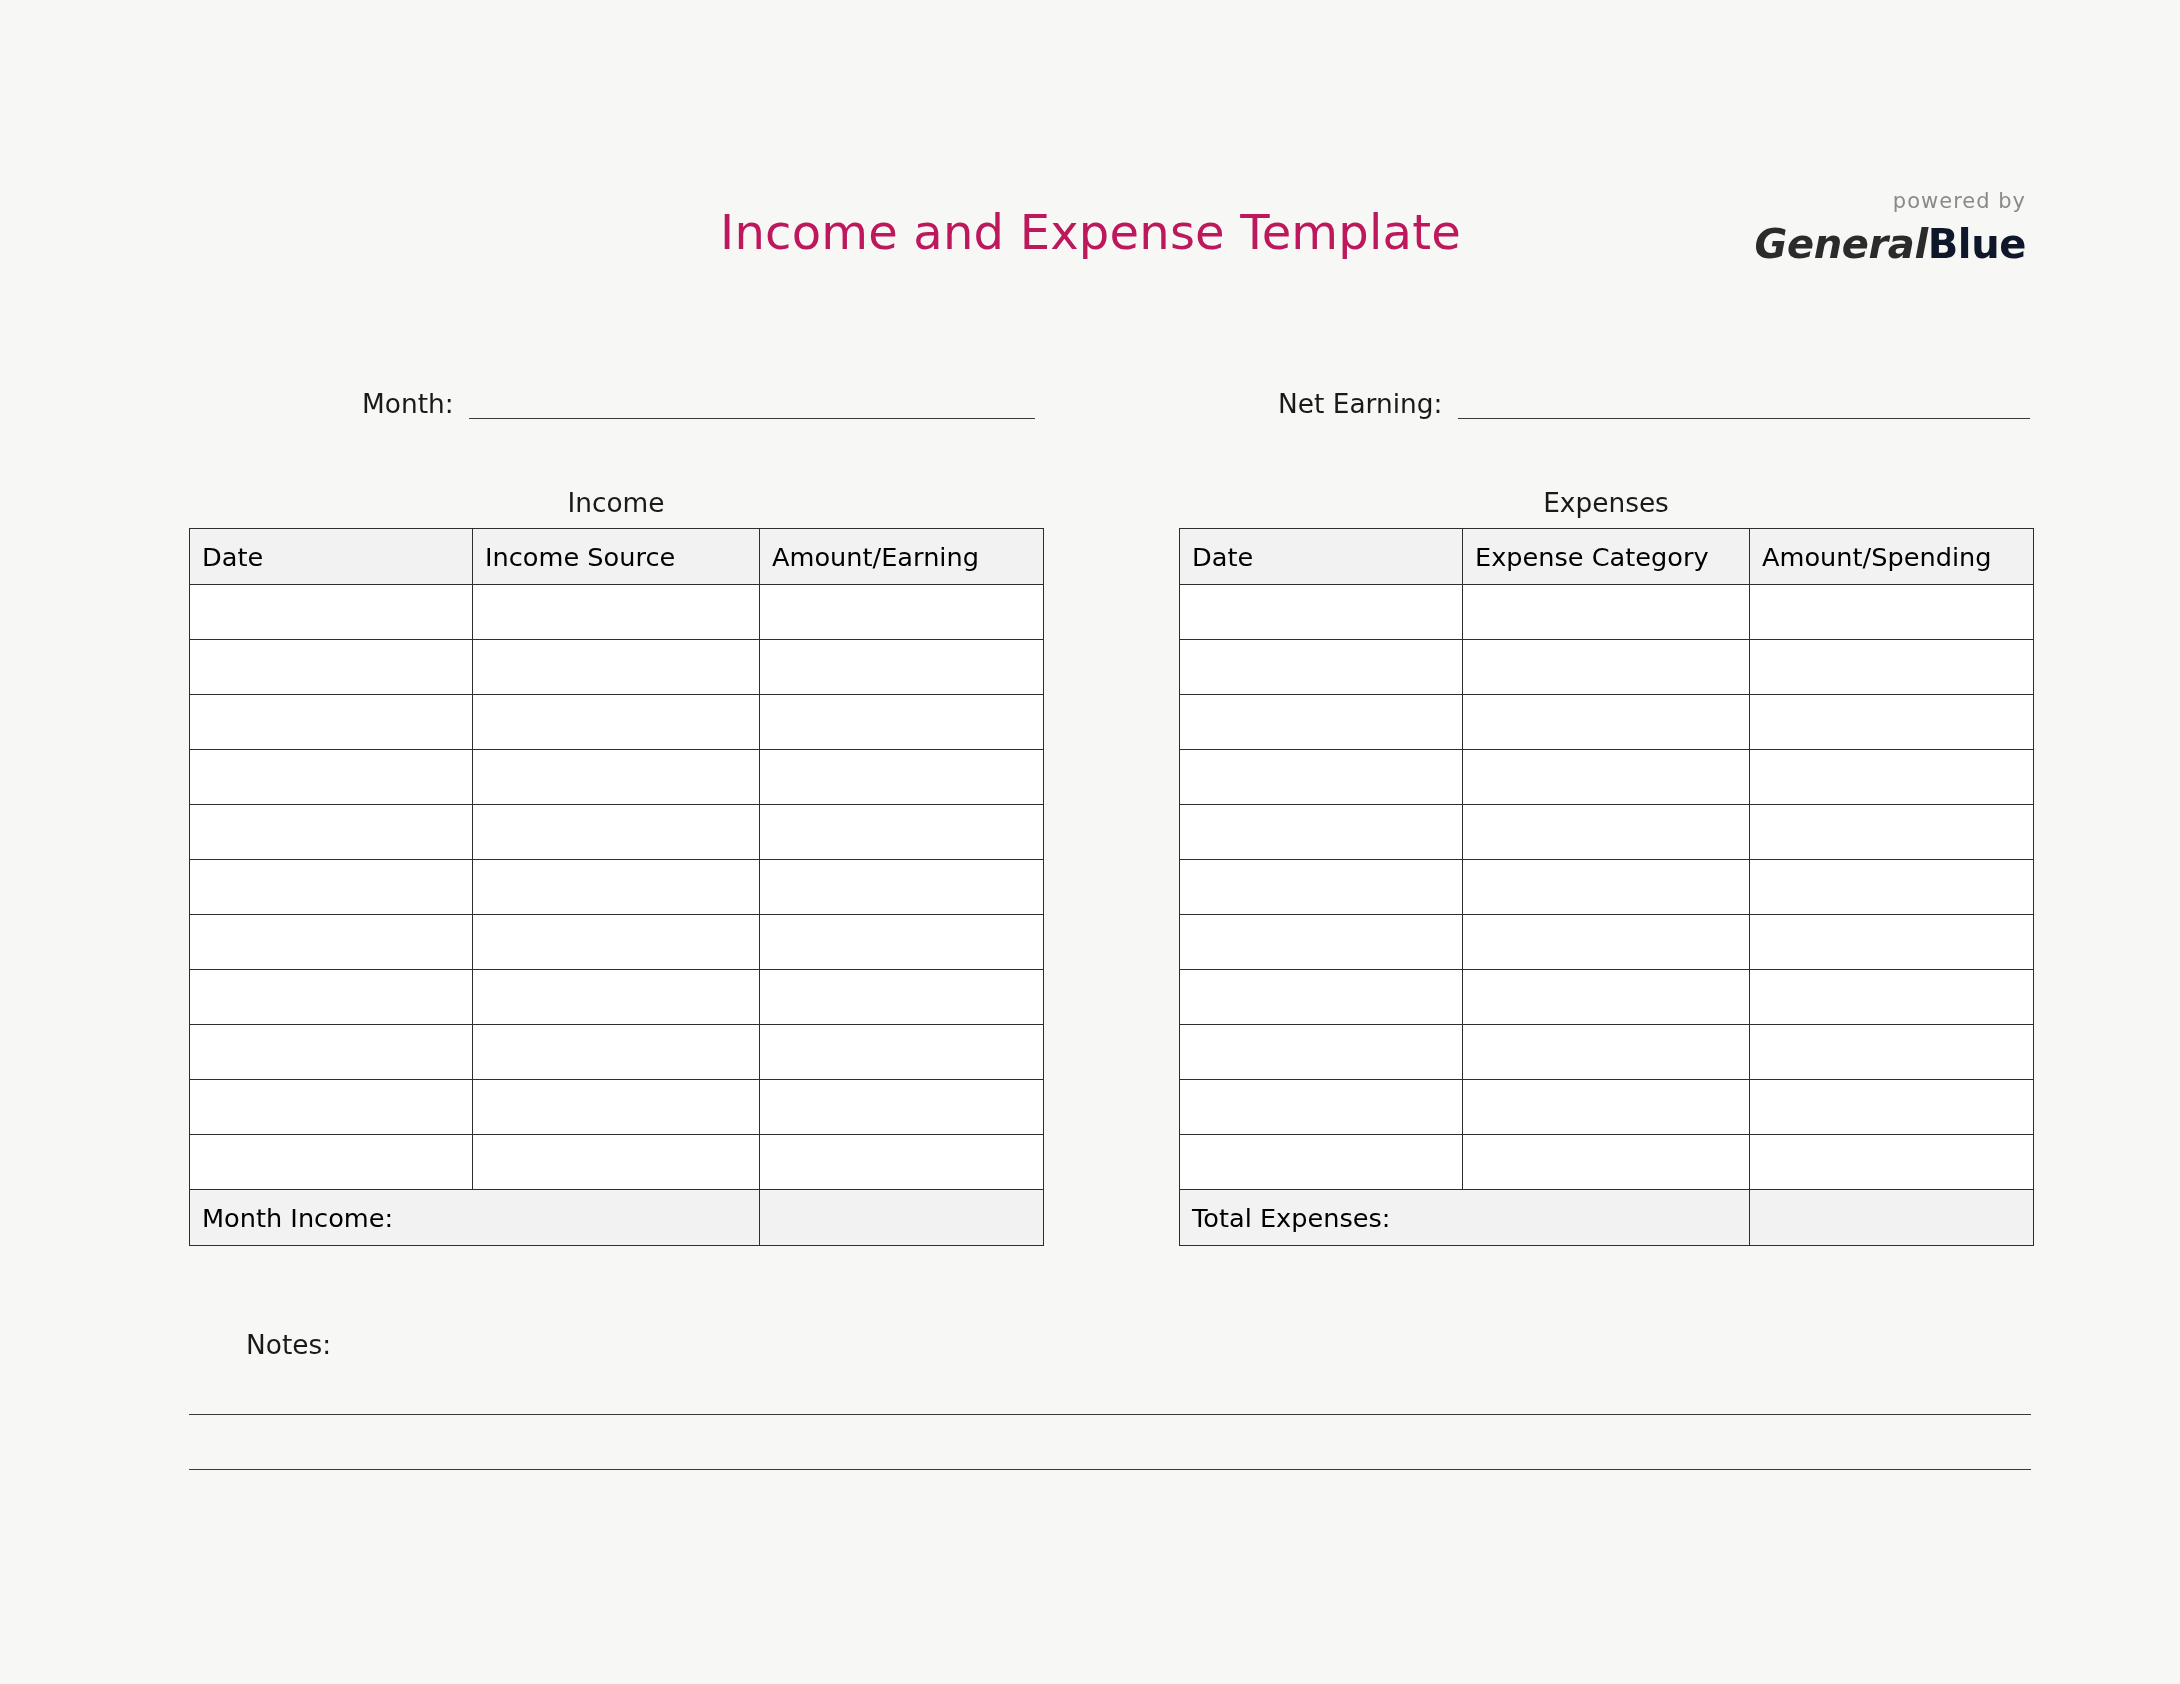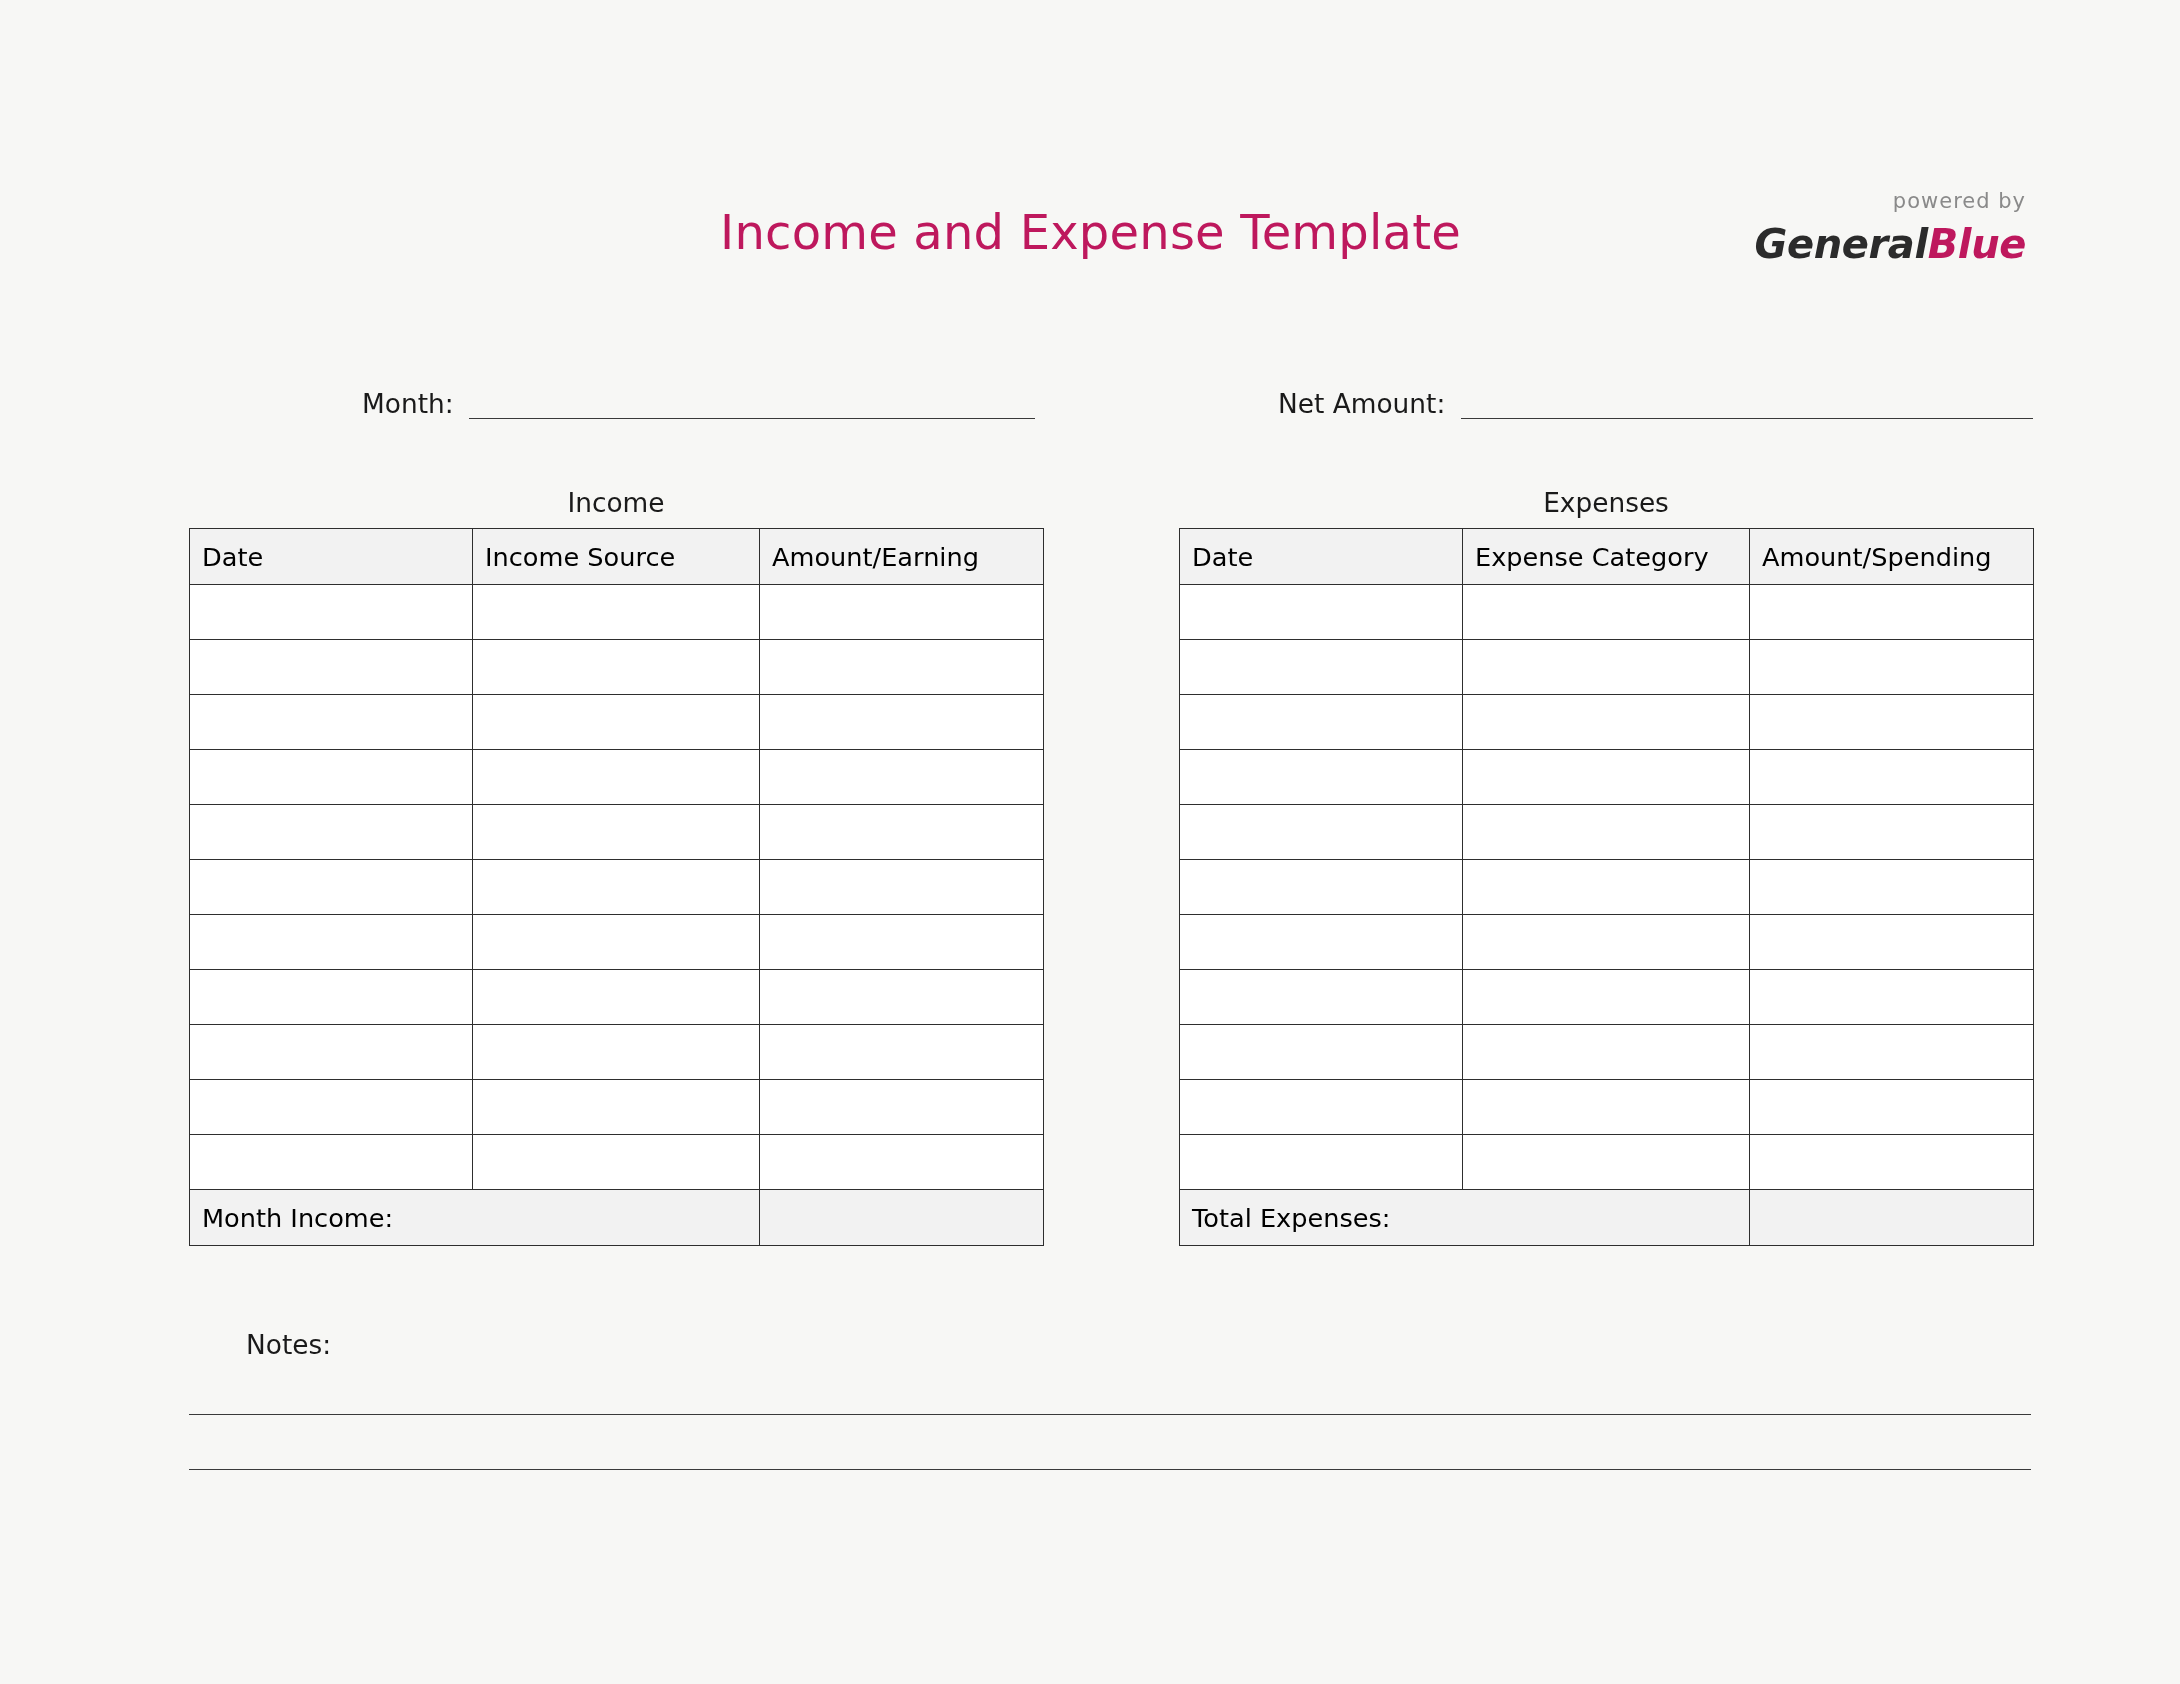--- a/index.html
+++ b/index.html
@@ -49,21 +49,21 @@
     color: #8a8a8a;
     letter-spacing: 1px;
     margin-bottom: 12px;
   }
   .brand-name {
     font-size: 40px;
     font-weight: 700;
     letter-spacing: -0.4px;
   }
   .brand-general { color: #2b2b2b; font-style: italic; }
-  .brand-blue { color: #be185d; font-style: italic; }
+  .brand-blue { color: #0f172a; }
 
   
   .field {
     position: absolute;
     display: flex;
     align-items: flex-end;
     font-size: 26.4px;
   }
   .field-label {
     white-space: nowrap;
@@ -158,21 +158,21 @@
       <div class="brand-name"><span class="brand-general">General</span><span class="brand-blue">Blue</span></div>
     </div>
   </div>
 
   <div class="field" id="field-month">
     <span class="field-label">Month:</span>
     <span class="field-line"></span>
   </div>
 
   <div class="field" id="field-net">
-    <span class="field-label">Net Amount:</span>
+    <span class="field-label">Net Earning:</span>
     <span class="field-line"></span>
   </div>
 
   <div class="section-caption" id="caption-income">Income</div>
 
   <table class="data-table" id="table-income">
     <colgroup>
       <col class="col-date">
         <col class="col-mid">
         <col class="col-amt">

